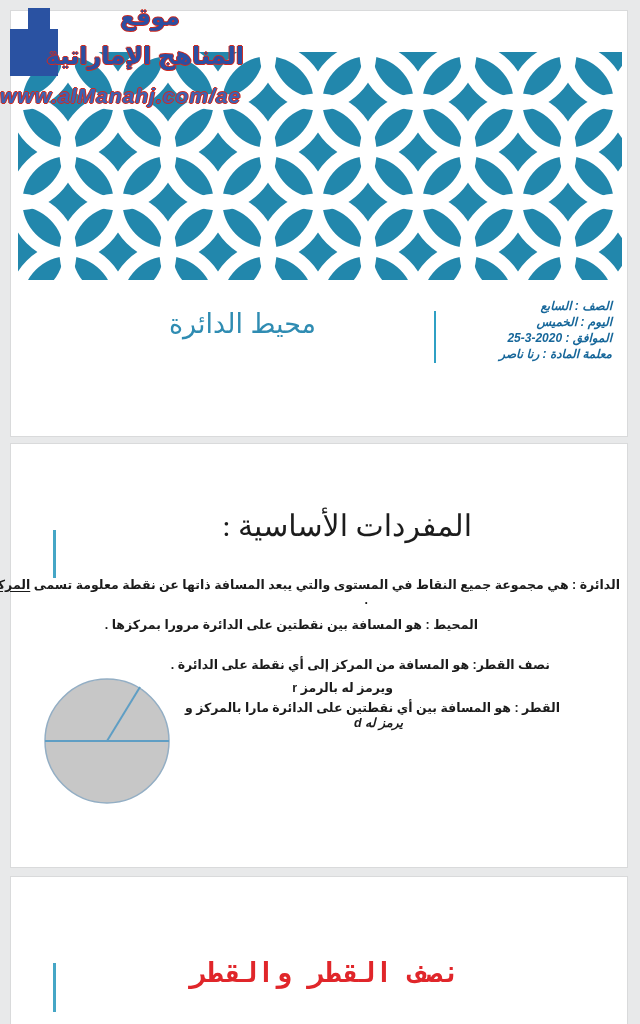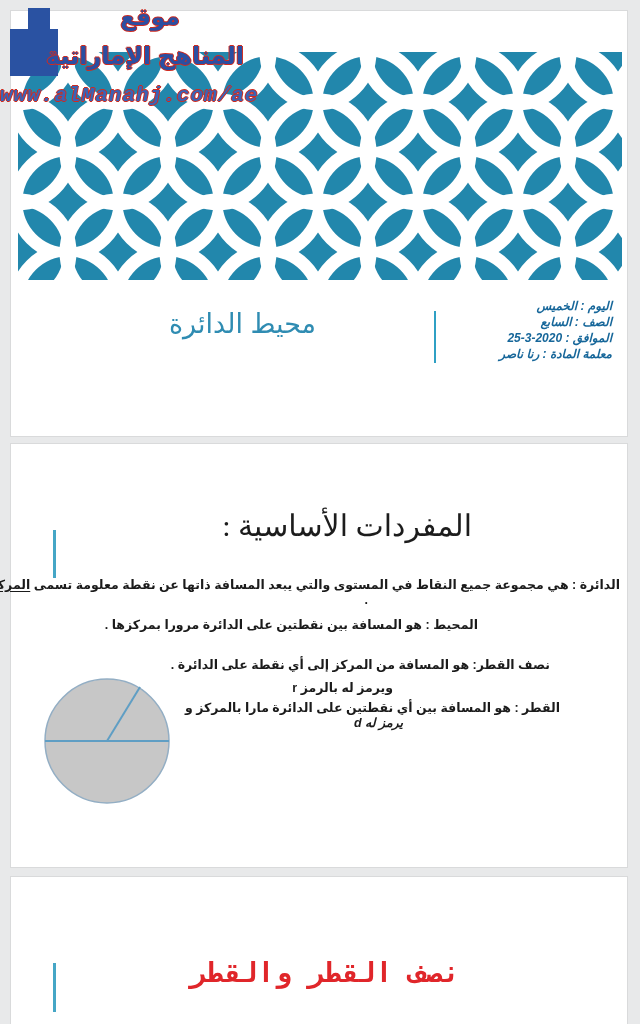--- a/index.html
+++ b/index.html
@@ -27,21 +27,21 @@
   
   .wm{
     position:absolute;color:#2b4fa2;font-weight:bold;text-align:center;
     text-shadow:1px 0 0 #cf2b20,-1px 0 0 #cf2b20,0 1px 0 #cf2b20,0 -1px 0 #cf2b20;
     direction:rtl;white-space:nowrap;z-index:5;
   }
   #wm-line1{left:90px;top:4px;width:120px;font-size:23px;}
   #wm-line2{left:40px;top:42px;width:210px;font-size:24px;}
   #wm-url{
     left:0px;top:84px;width:240px;font-size:21px;direction:ltr;
-    font-family:Liberation Mono, monospace;font-style:italic;
+    font-family:Liberation Sans, sans-serif;font-style:italic;
     color:#3b63b5;letter-spacing:1px;
   }
 
   
   #s1-title{
     position:absolute;left:150px;top:308px;width:185px;height:40px;
     color:#2f8cb2;font-size:27px;font-weight:normal;text-align:center;
     direction:rtl;white-space:nowrap;
   }
   #s1-divider{position:absolute;left:434px;top:311px;width:2px;height:52px;background:#2fa0c4;}
@@ -108,22 +108,22 @@
 
 <div class="logo-rect" id="logo-r1"></div>
 <div class="logo-rect" id="logo-r2"></div>
 <div class="wm" id="wm-line1">موقع</div>
 <div class="wm" id="wm-line2">المناهج الإماراتية</div>
 <div class="wm" id="wm-url">www.alManahj.com/ae</div>
 
 <div id="s1-title">محيط الدائرة</div>
 <div id="s1-divider"></div>
 <div id="s1-info">
+  <div>الصف : السابع</div>
   <div>اليوم : الخميس</div>
-  <div>الصف : السابع</div>
   <div>الموافق : 2020-3-25</div>
   <div>معلمة المادة : رنا ناصر</div>
 </div>
 
 <div class="card" id="card2"></div>
 
 <div class="accent-bar" id="s2-bar"></div>
 <div id="s2-title">المفردات الأساسية :</div>
 
 <div class="def" id="def-circle">

